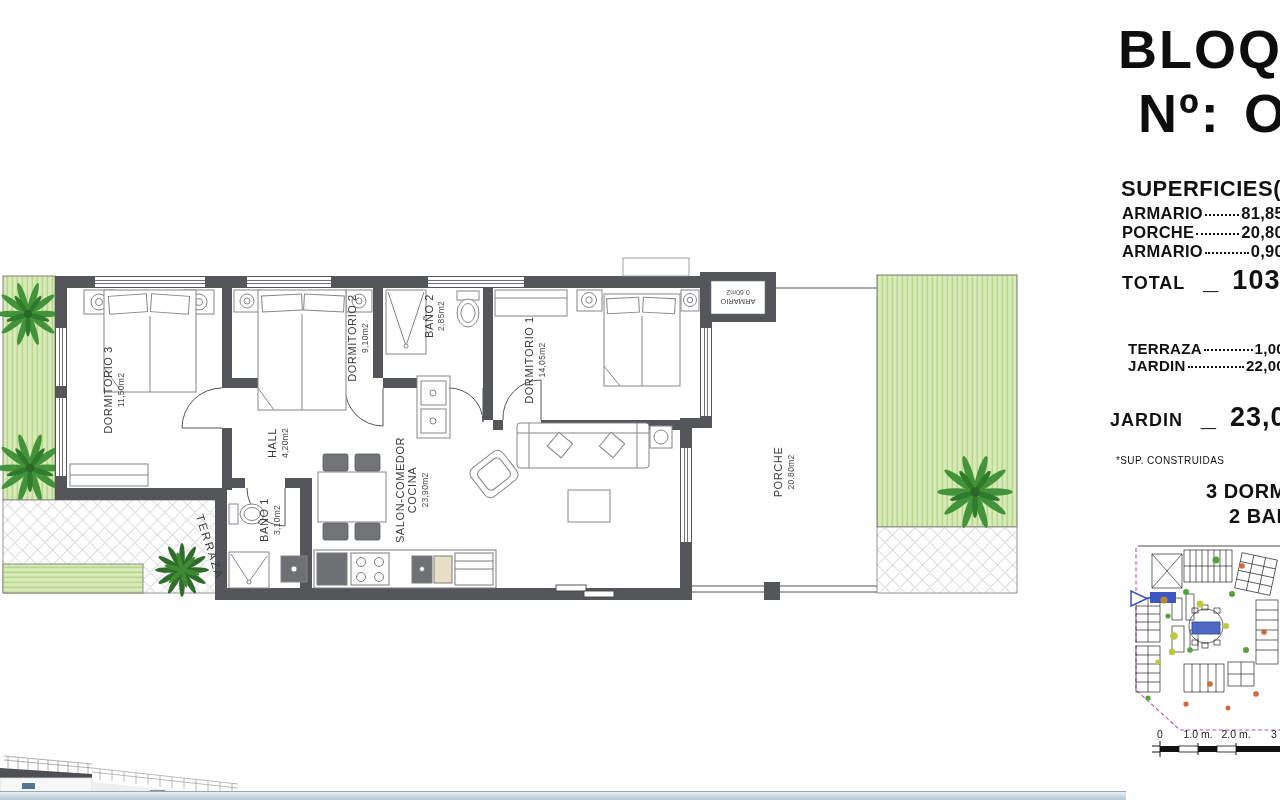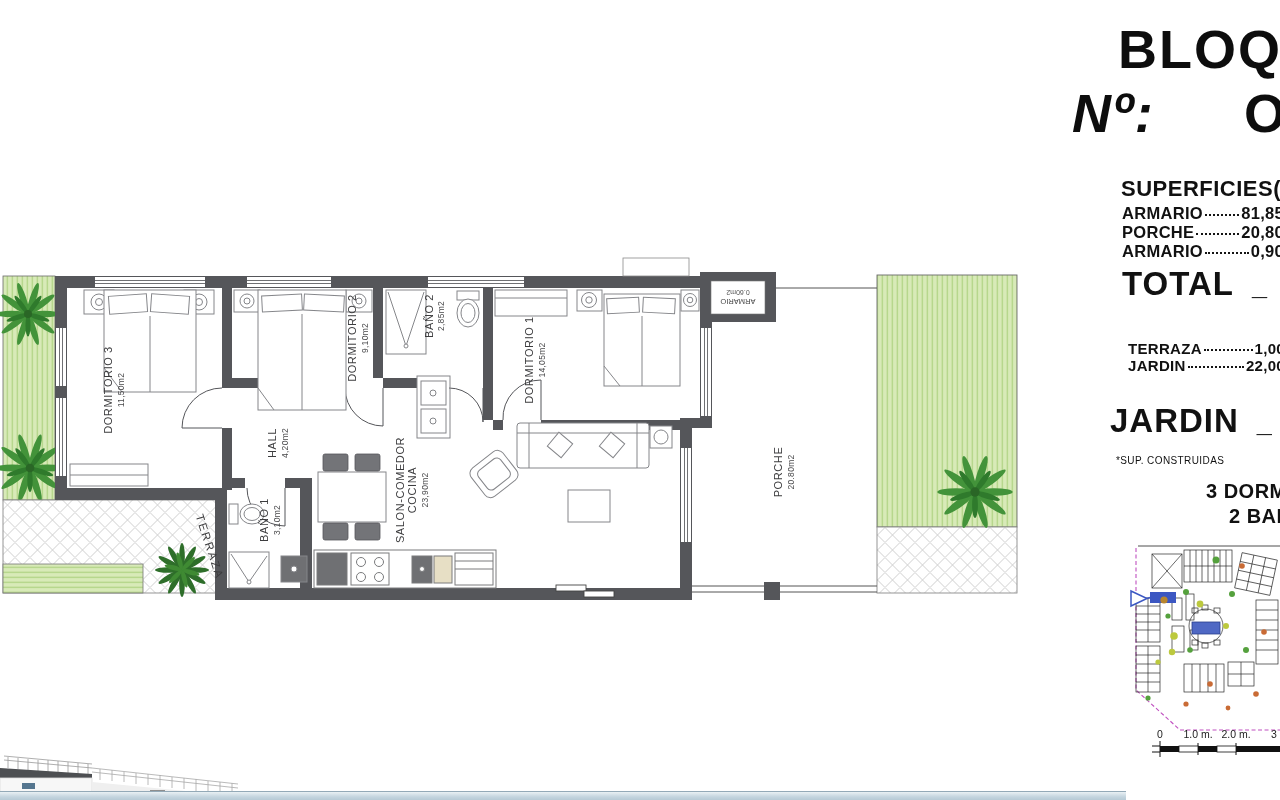--- a/index.html
+++ b/index.html
@@ -6,21 +6,21 @@
   .page{position:relative;width:1280px;height:800px;background:#ffffff;overflow:hidden;
         font-family:"Liberation Sans",sans-serif;color:#111;}
   .abs{position:absolute;}
   
   .big-title{font-size:54px;font-weight:bold;letter-spacing:2px;white-space:nowrap;color:#0d0d0d;}
   .sup-title{font-size:22px;font-weight:bold;letter-spacing:.5px;white-space:nowrap;}
   .srow{display:flex;align-items:baseline;font-size:16.5px;font-weight:600;letter-spacing:.3px;}
   .srow .lead{flex:1;border-bottom:2.4px dotted #141414;margin:0 2px;transform:translateY(-3px);}
   .orow{font-size:15px;}
   .total-row{display:flex;align-items:baseline;font-weight:bold;white-space:nowrap;}
-  .total-row .tl{font-size:33px;letter-spacing:1px;}
+  .total-row .tl{font-size:18px;letter-spacing:1px;}
   .total-row .sep{font-size:27px;margin:0 14px 0 18px;font-weight:bold;}
   .total-row .tv{font-size:27px;letter-spacing:1px;}
   .note{font-size:10px;font-weight:normal;letter-spacing:.4px;white-space:nowrap;}
   .feat{font-size:20px;font-weight:bold;letter-spacing:.5px;white-space:nowrap;}
   .script-title{font-family:"DejaVu Serif",serif;font-style:italic;font-weight:bold;
                 font-size:58px;letter-spacing:1px;white-space:nowrap;color:#0a0a0a;}
   .bottom-bar{background:linear-gradient(to bottom,#e9f0f4 0%,#c3d4de 55%,#b3c7d3 100%);
               border-top:1px solid #93a9b7;}
   svg text{font-family:"Liberation Sans",sans-serif;}
   .rl{font-size:11px;fill:#3c3c3e;letter-spacing:.6px;}
@@ -310,21 +310,21 @@
       <text class="rs" x="280" y="270" text-anchor="middle" transform="rotate(-90 280,270)">3,10m2</text>
 
       <text class="rl" x="782" y="222" text-anchor="middle" transform="rotate(-90 782,222)">PORCHE</text>
       <text class="rs" x="794" y="222" text-anchor="middle" transform="rotate(-90 794,222)">20.80m2</text>
 
       <text x="206" y="298" text-anchor="middle" transform="rotate(72 206,298)" style="font-size:11.5px;fill:#3c3c3e;letter-spacing:2px;">TERRAZA</text>
     </g>
   </svg>
 
   <div class="abs big-title" style="left:1118px;top:18px;">BLOQ.</div>
-  <div class="abs big-title" style="left:1072px;top:82px;font-style:italic;">Nº:</div>
+  <div class="abs big-title" style="left:1138px;top:82px;">Nº:</div>
   <div class="abs big-title" style="left:1244px;top:82px;">O</div>
 
   <div class="abs sup-title" style="left:1121px;top:176px;">SUPERFICIES(M</div>
 
   <div class="abs" style="left:1122px;top:204px;width:162px;">
     <div class="srow">
       <span>ARMARIO</span>
       <span class="lead"></span>
       <span>81,85</span>
     </div>

